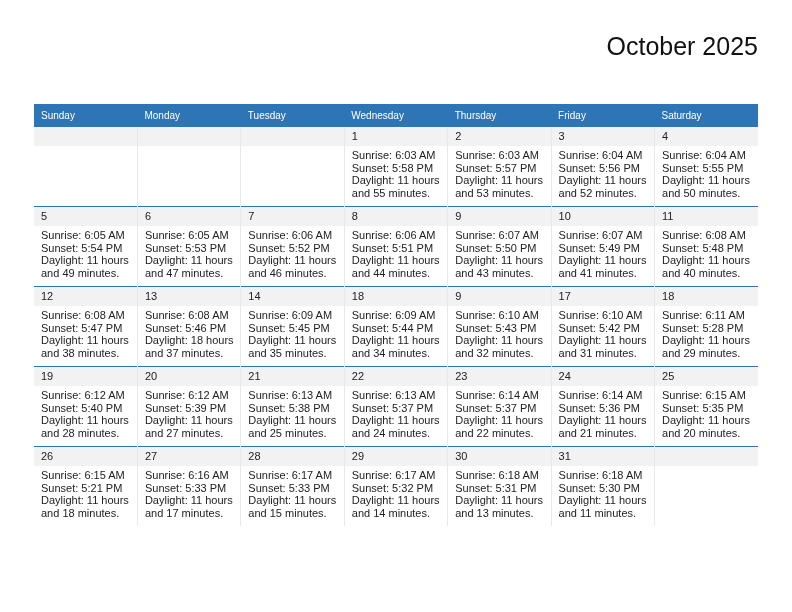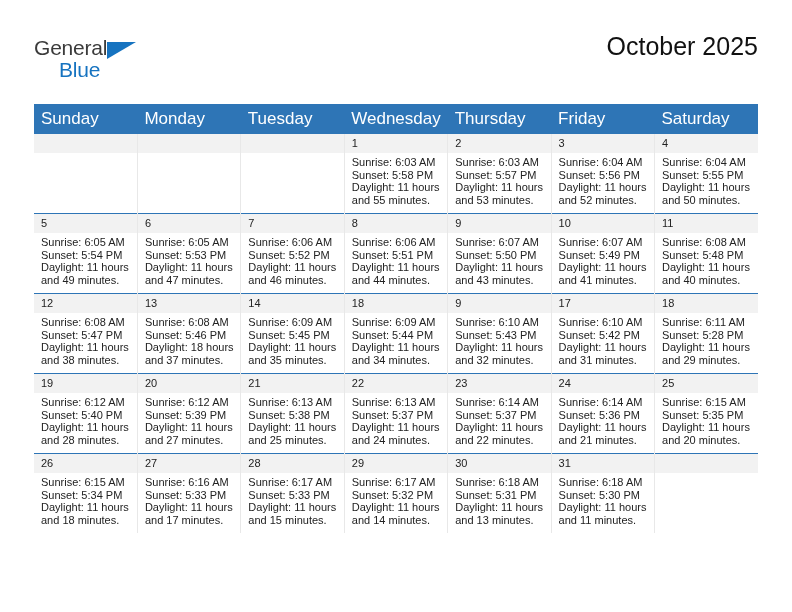--- a/index.html
+++ b/index.html
@@ -90,21 +90,21 @@
     position: absolute;
     left: 34px;
     top: 104px;
     width: 724px;
     border-collapse: collapse;
     table-layout: fixed;
   }
   .calendar th {
     background: #2e75b6;
     color: #ffffff;
-    font-size: 17px;
+    font-size: 10px;
     font-weight: normal;
     text-align: left;
     padding: 5px 0 5px 7px;
     height: 13px;
     border: none;
   }
   .calendar td {
     width: 103.42px;
     height: 79px;
     vertical-align: top;
@@ -144,25 +144,20 @@
     white-space: normal;
   }
 </style>
 </head>
 <body>
 
 <div id="page">
 
   <div class="header">
 
-    <div class="logo">
-      <span class="logo-general">General</span>
-      <span class="logo-tri"></span>
-      <span class="logo-blue">Blue</span>
-    </div>
 
     <div class="title-block">
       <div class="cal-title">October 2025</div>
     </div>
 
   </div>
 
   <table class="calendar">
     <thead>
       <tr>
@@ -391,21 +386,21 @@
               <div>Sunset: 5:35 PM</div>
               <div class="wrap">Daylight: 11 hours and 20 minutes.</div>
             </div>
           </td>
         </tr>
         <tr class="week">
           <td class="">
             <span class="daynum">26</span>
             <div class="info">
               <div>Sunrise: 6:15 AM</div>
-              <div>Sunset: 5:34 PM</div>
+              <div>Sunset: 5:21 PM</div>
               <div class="wrap">Daylight: 11 hours and 18 minutes.</div>
             </div>
           </td>
           <td class="">
             <span class="daynum">27</span>
             <div class="info">
               <div>Sunrise: 6:16 AM</div>
               <div>Sunset: 5:33 PM</div>
               <div class="wrap">Daylight: 11 hours and 17 minutes.</div>
             </div>

